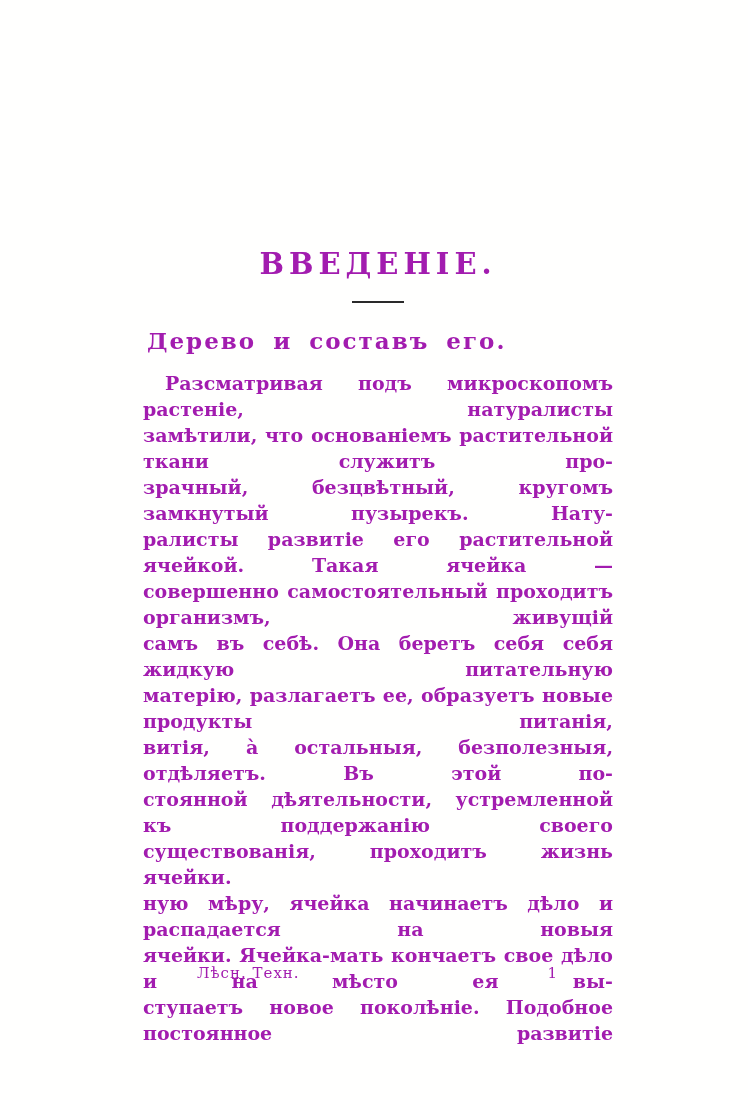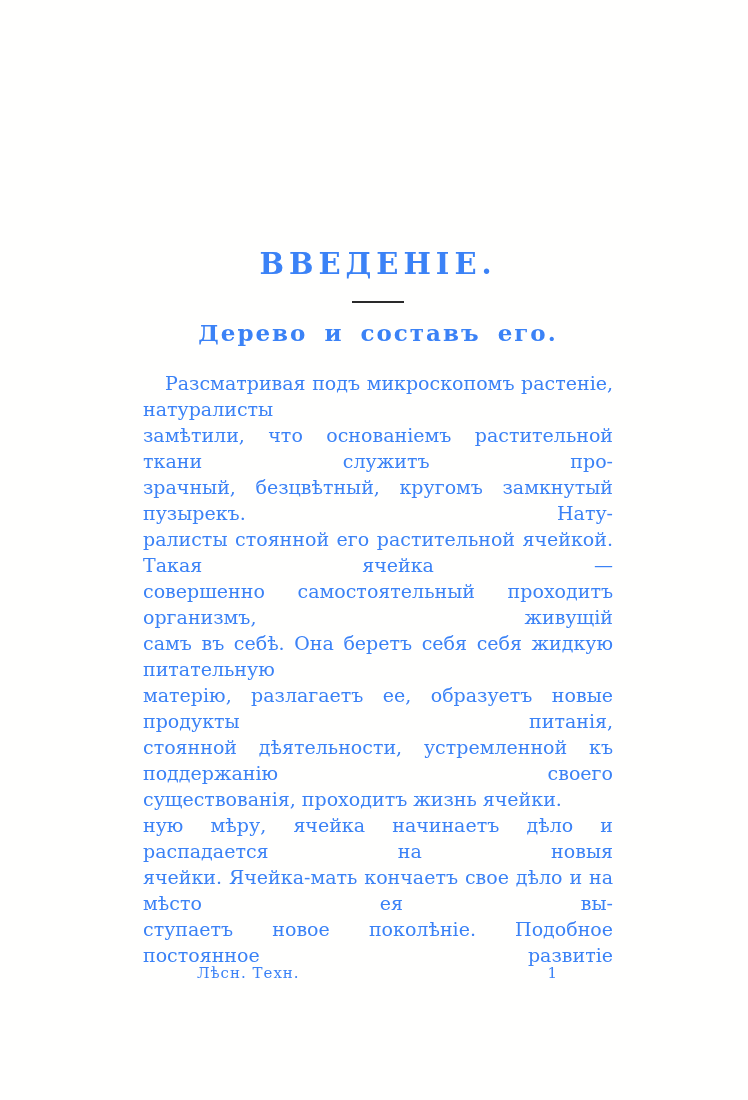--- a/index.html
+++ b/index.html
@@ -5,21 +5,21 @@
   html, body {
     margin: 0;
     padding: 0;
     background: #ffffff;
   }
   .page {
     position: relative;
     width: 748px;
     height: 1100px;
     background: #fffffe;
-    color: #3b82f6;
+    color: #a21caf;
     font-family: "DejaVu Serif", "Liberation Serif", serif;
     overflow: hidden;
   }
   .chapter-title {
     position: absolute;
     top: 247px;
     left: 139px;
     width: 478px;
     margin: 0;
     text-align: center;
@@ -34,41 +34,42 @@
     left: 352px;
     width: 52px;
     height: 0;
     border-top: 2px solid #2a2a2a;
   }
   .section-heading {
     position: absolute;
     top: 319px;
     left: 139px;
     width: 478px;
-    margin: 0;
-    text-align: center;
+    margin: 8px;
+    text-align: left;
     font-size: 23px;
     font-weight: bold;
     letter-spacing: 2px;
     word-spacing: 7px;
     white-space: nowrap;
   }
   .text-block {
     position: absolute;
     top: 370px;
     left: 143px;
     width: 470px;
     font-size: 19px;
     line-height: 26px;
   }
   .para { margin: 0; }
   .line {
     text-align: justify;
     text-align-last: justify;
     text-justify: inter-word;
+    font-weight: bold;
   }
   .line.first { text-indent: 22px; }
   .line.last  { text-align-last: left; }
   .page-footer {
     position: absolute;
     top: 964px;
     left: 143px;
     width: 470px;
     font-size: 15px;
     display: flex;
@@ -88,24 +89,25 @@
   <div class="title-divider"></div>
 
   <h2 class="section-heading">Дерево и составъ его.</h2>
 
   <div class="text-block">
 
     <div class="para">
       <div class="line first">Разсматривая подъ микроскопомъ растеніе, натуралисты</div>
       <div class="line">замѣтили, что основаніемъ растительной ткани служитъ про-</div>
       <div class="line">зрачный, безцвѣтный, кругомъ замкнутый пузырекъ. Нату-</div>
-      <div class="line">ралисты стоянной его растительной ячейкой. Такая ячейка —</div>
+      <div class="line">ралисты развитіе его растительной ячейкой. Такая ячейка —</div>
       <div class="line">совершенно самостоятельный проходитъ организмъ, живущій</div>
       <div class="line">самъ въ себѣ. Она беретъ себя себя жидкую питательную</div>
       <div class="line">матерію, разлагаетъ ее, образуетъ новые продукты питанія,</div>
+      <div class="line">витія, а̀ остальныя, безполезныя, отдѣляетъ. Въ этой по-</div>
       <div class="line">стоянной дѣятельности, устремленной къ поддержанію своего</div>
       <div class="line last">существованія, проходитъ жизнь ячейки.</div>
     </div>
 
     <div class="para">
       <div class="line">ную мѣру, ячейка начинаетъ дѣло и распадается на новыя</div>
       <div class="line">ячейки. Ячейка-мать кончаетъ свое дѣло и на мѣсто ея вы-</div>
       <div class="line">ступаетъ новое поколѣніе. Подобное постоянное развитіе</div>
 
     </div>

